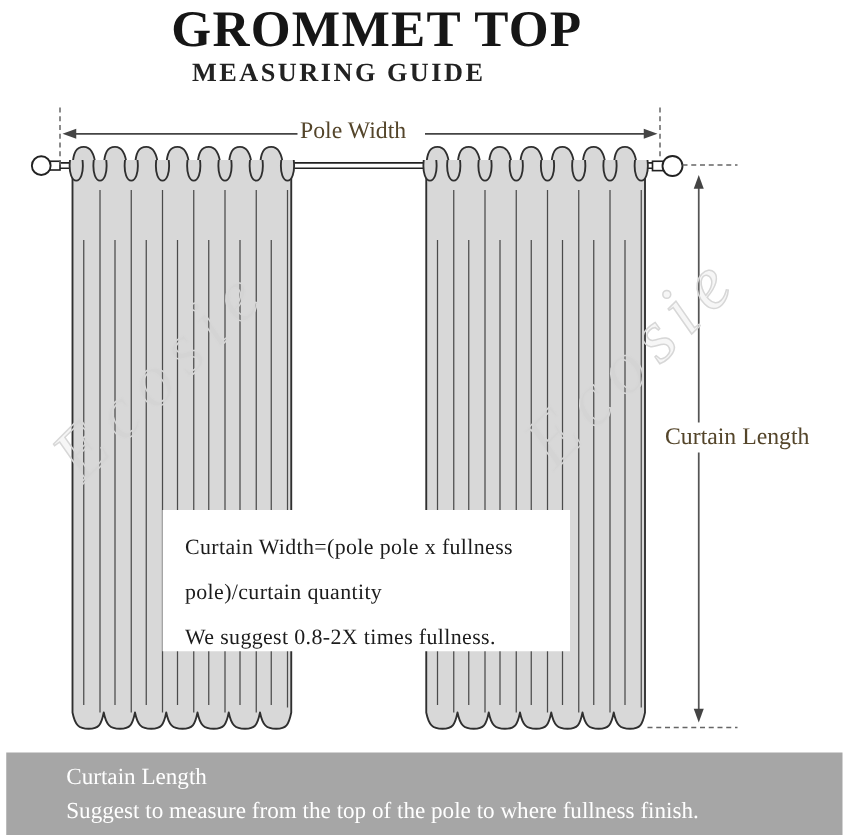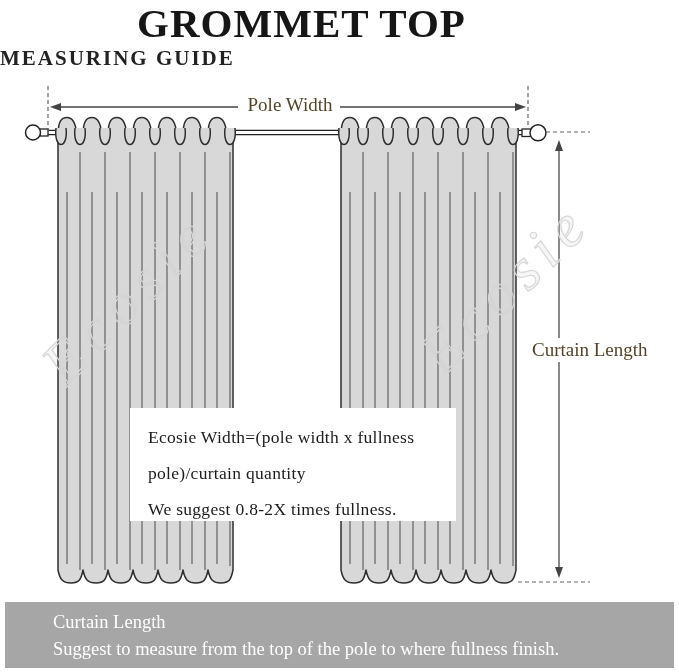--- a/index.html
+++ b/index.html
@@ -1,24 +1,24 @@
 <!DOCTYPE html>
 <html><head>
 <meta charset="utf-8">
 <style>
   html,body{margin:0;padding:0;background:#fff;}
   #page{position:relative;width:679px;height:672px;background:#ffffff;overflow:hidden;
         font-family:"Liberation Serif","DejaVu Serif",serif;}
   .title{position:absolute;top:0;left:0;width:603px;text-align:center;
          font-size:41px;font-weight:bold;letter-spacing:1px;color:#161616;line-height:46px;}
-  .subtitle{position:absolute;top:46px;left:0;width:542px;text-align:left;
+  .subtitle{position:absolute;top:46px;left:0;width:542px;text-align:center;
             font-size:21px;font-weight:bold;letter-spacing:2px;color:#222;line-height:24px;}
   svg.diagram{position:absolute;left:0;top:0;}
   .measure-label{position:absolute;font-size:19px;color:#54452a;white-space:nowrap;}
-  .pole-width-label{left:240px;top:94px;width:100px;text-align:center;}
+  .pole-width-label{left:240px;top:94px;width:100px;text-align:left;}
   .curtain-length-label{left:528px;top:338px;background:#ffffff;padding:1px 4px;}
   .info-box{position:absolute;left:130px;top:408px;width:326px;height:113px;background:#ffffff;
             padding:11px 0 0 18px;box-sizing:border-box;}
   .info-box div{font-size:17.5px;line-height:36px;color:#1c1c1c;letter-spacing:0.3px;}
   .watermark{position:absolute;font-style:italic;font-size:60px;letter-spacing:9px;white-space:nowrap;
              color:rgba(190,190,190,0.14);-webkit-text-stroke:1.2px #d7d7d7;
              transform:translate(-50%,-50%) rotate(-45deg);pointer-events:none;}
   .wm-left{left:128px;top:298px;}
   .wm-right{left:505px;top:288px;}
   .footer{position:absolute;left:5px;top:602px;width:669px;height:66px;background:#a6a6a6;
@@ -111,21 +111,21 @@
     </g>
   </svg>
 
   <div class="watermark wm-left">Ecosie</div>
   <div class="watermark wm-right">Ecosie</div>
 
   <div class="measure-label pole-width-label">Pole Width</div>
   <div class="measure-label curtain-length-label">Curtain Length</div>
 
   <div class="info-box">
-    <div>Ecosie Width=(pole width x fullness</div>
+    <div>Curtain Width=(pole pole x fullness</div>
     <div>pole)/curtain quantity</div>
     <div>We suggest 0.8-2X times fullness.</div>
   </div>
 
   <div class="footer">
     <div class="f-title">Curtain Length</div>
     <div class="f-desc">Suggest to measure from the top of the pole to where fullness finish.</div>
   </div>
 
 </div>

